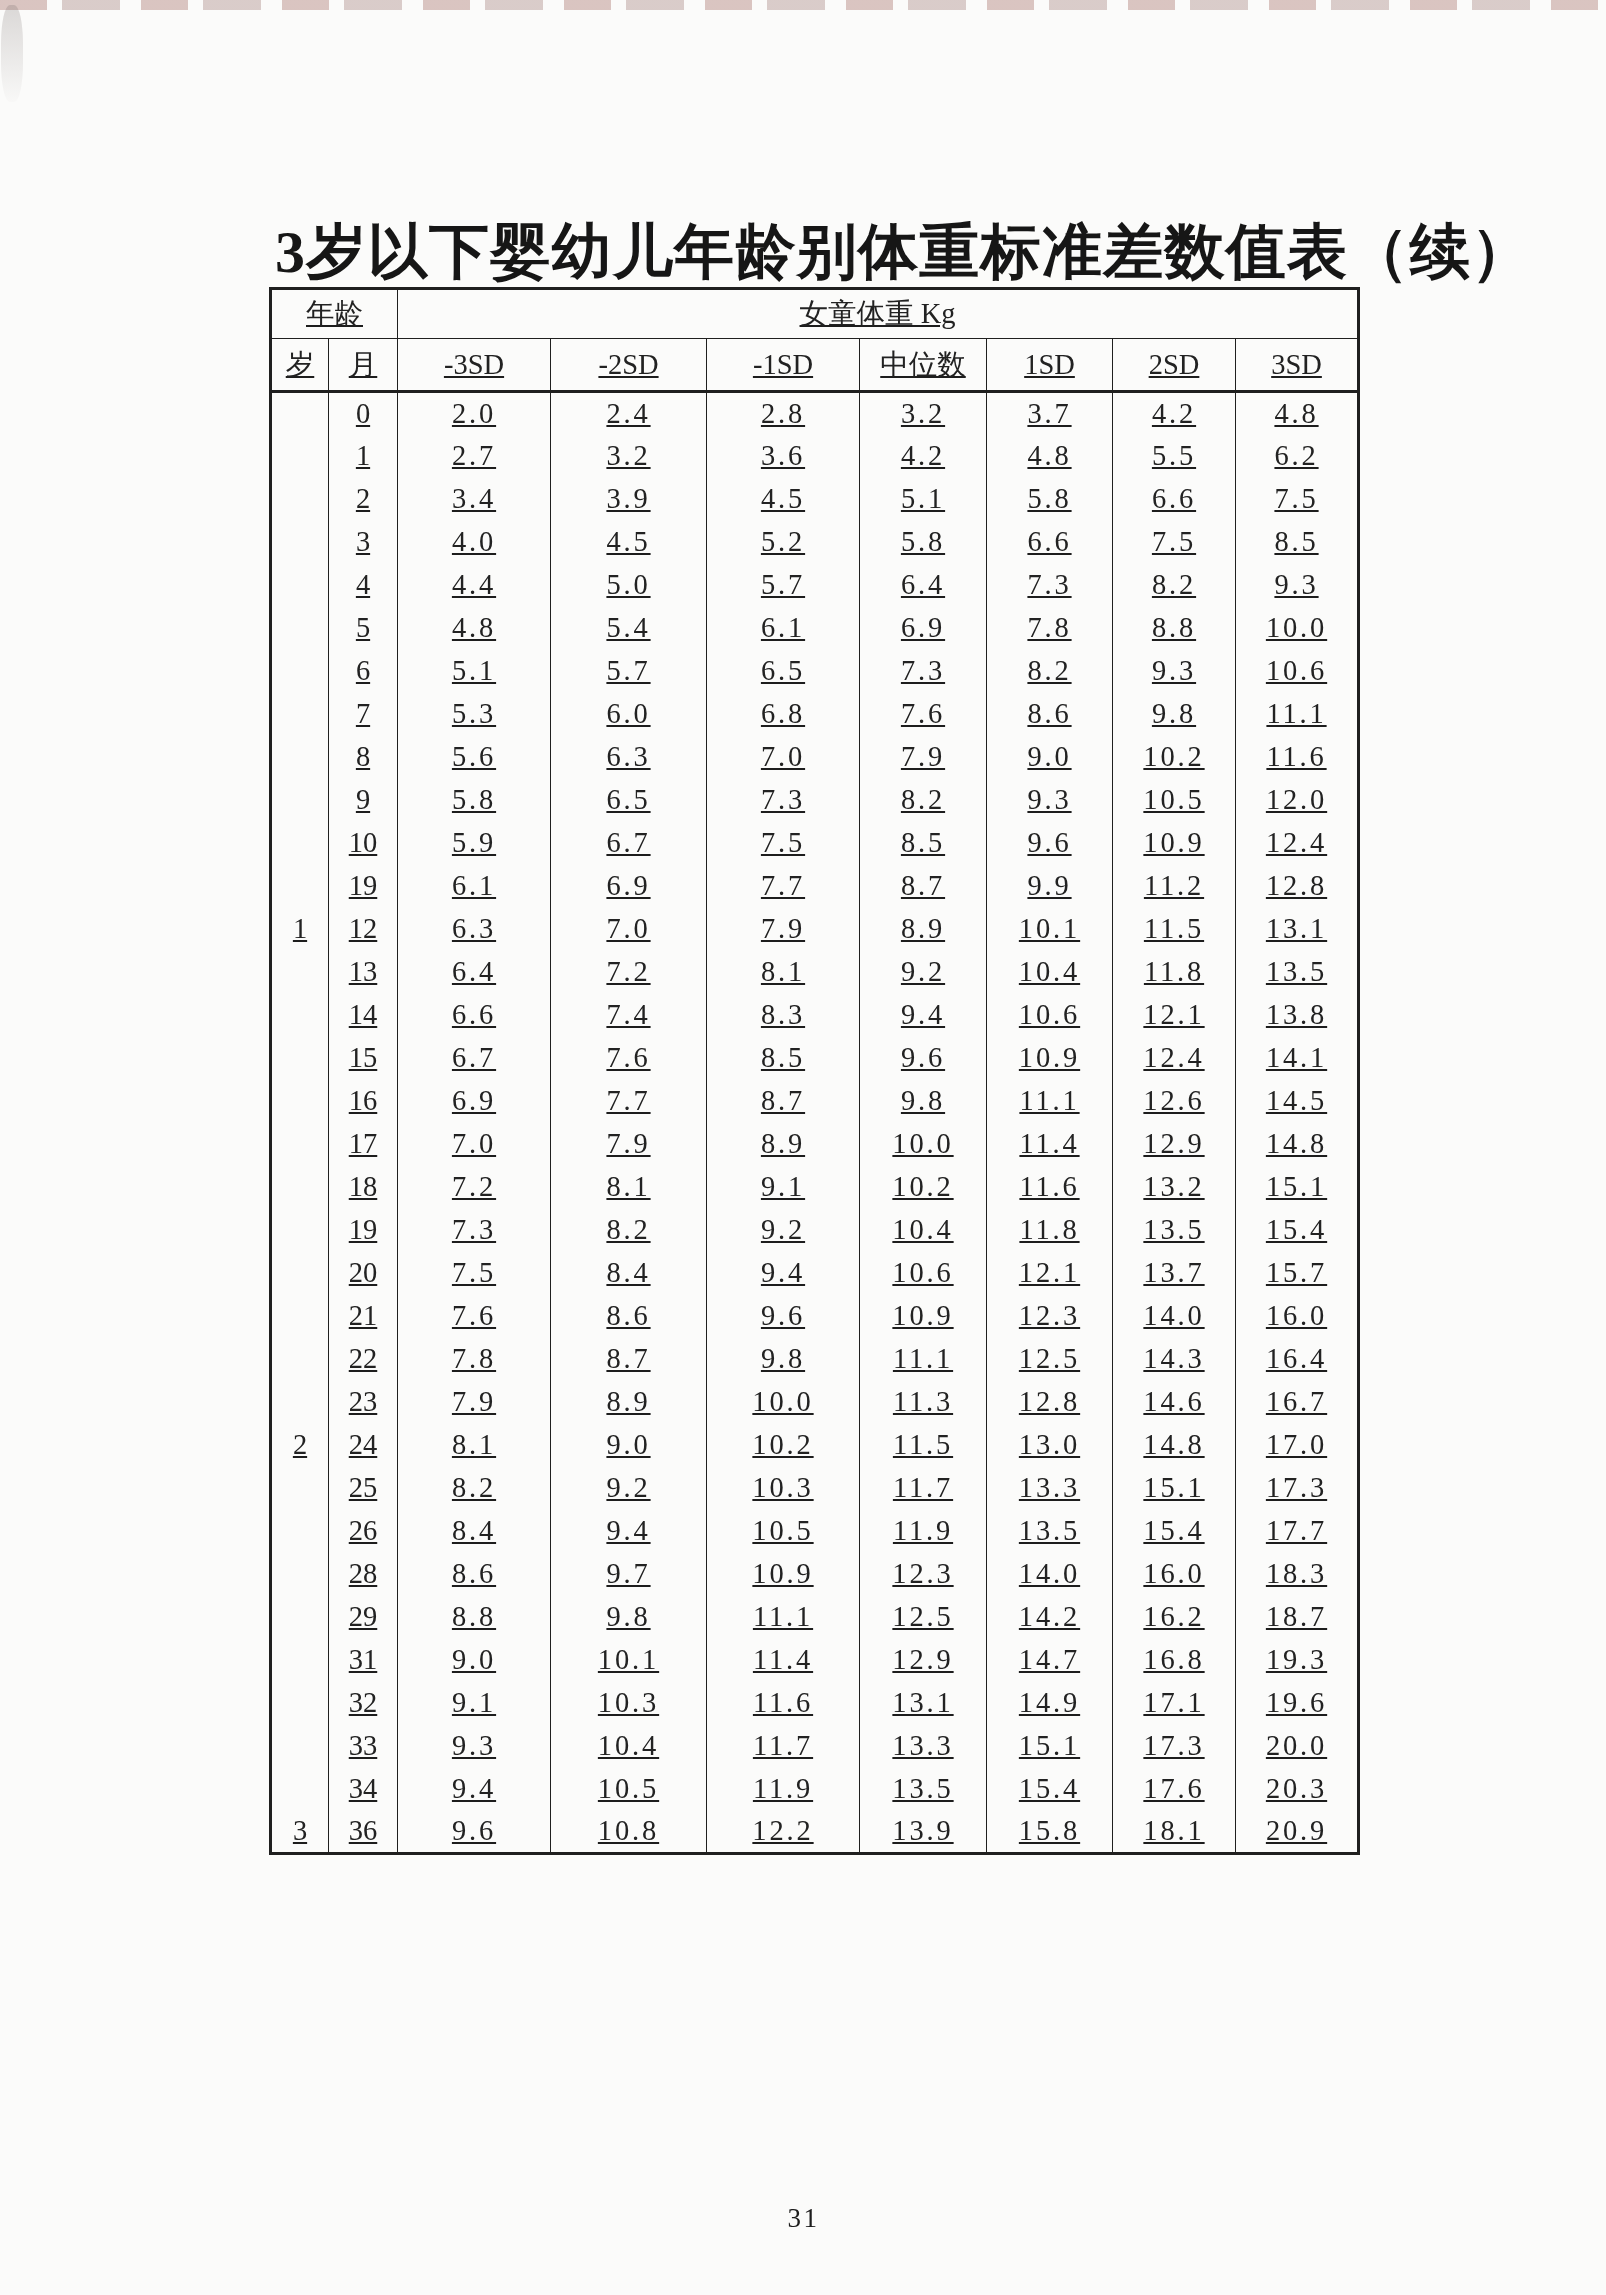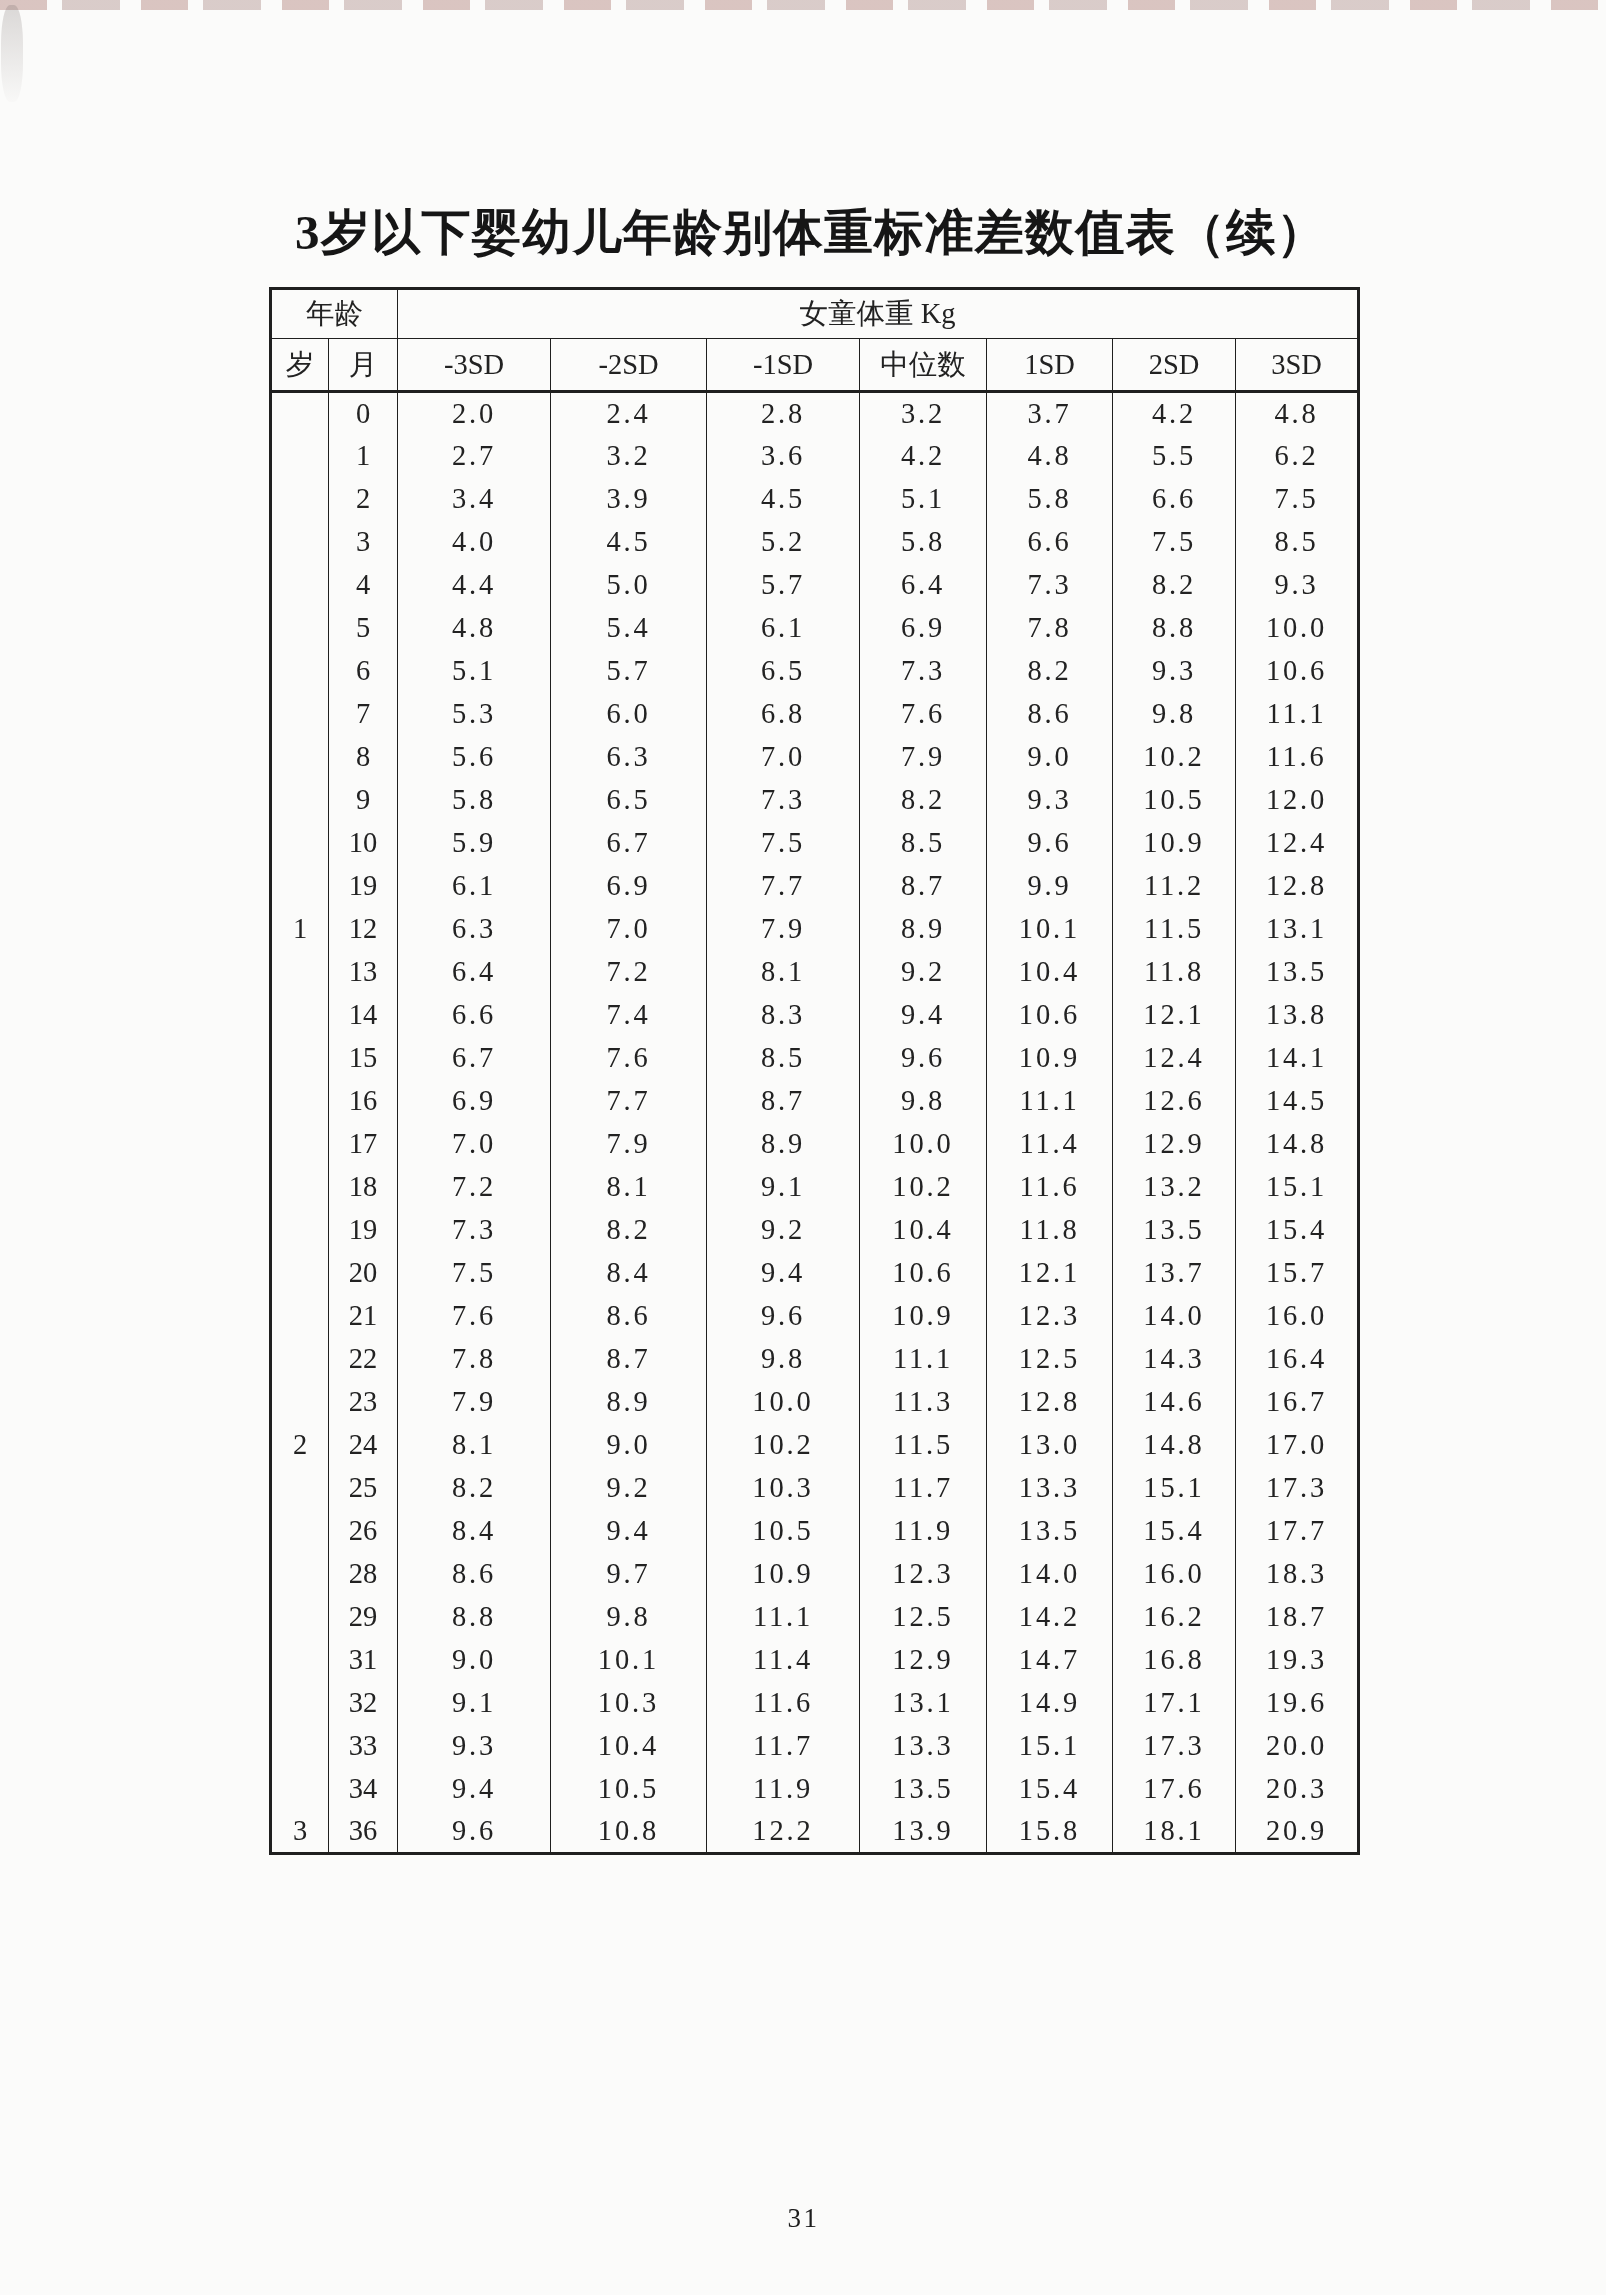--- a/index.html
+++ b/index.html
@@ -35,36 +35,37 @@
     top: 5.2px; left: 1.3px;
     width: 22px; height: 97px;
     background: linear-gradient(180deg, rgba(120,110,108,0.25), rgba(120,110,108,0.02));
     border-radius: 40%;
   }
   .title {
     position: absolute;
     left: 263px;
     top: 200px;
     width: 1096px;
-    margin: 0;
+    margin: 12px;
     text-align: center;
-    font-size: 49px;
+    font-size: 60px;
     font-weight: bold;
     letter-spacing: 1.3px;
     white-space: nowrap;
     color: #161616;
   }
   table.weight-table {
     position: absolute;
     left: 269px;
     top: 287px;
     width: 1087px;
     table-layout: fixed;
     border-collapse: collapse;
     border: 3.9px solid #1f1f1f;
+    text-decoration: underline;
   }
   .weight-table th, .weight-table td {
     border-left: 1.9px solid #1f1f1f;
     border-right: 1.9px solid #1f1f1f;
     padding: 0;
     text-align: center;
     vertical-align: middle;
     font-weight: normal;
     font-size: 28.5px;
     color: #222;

